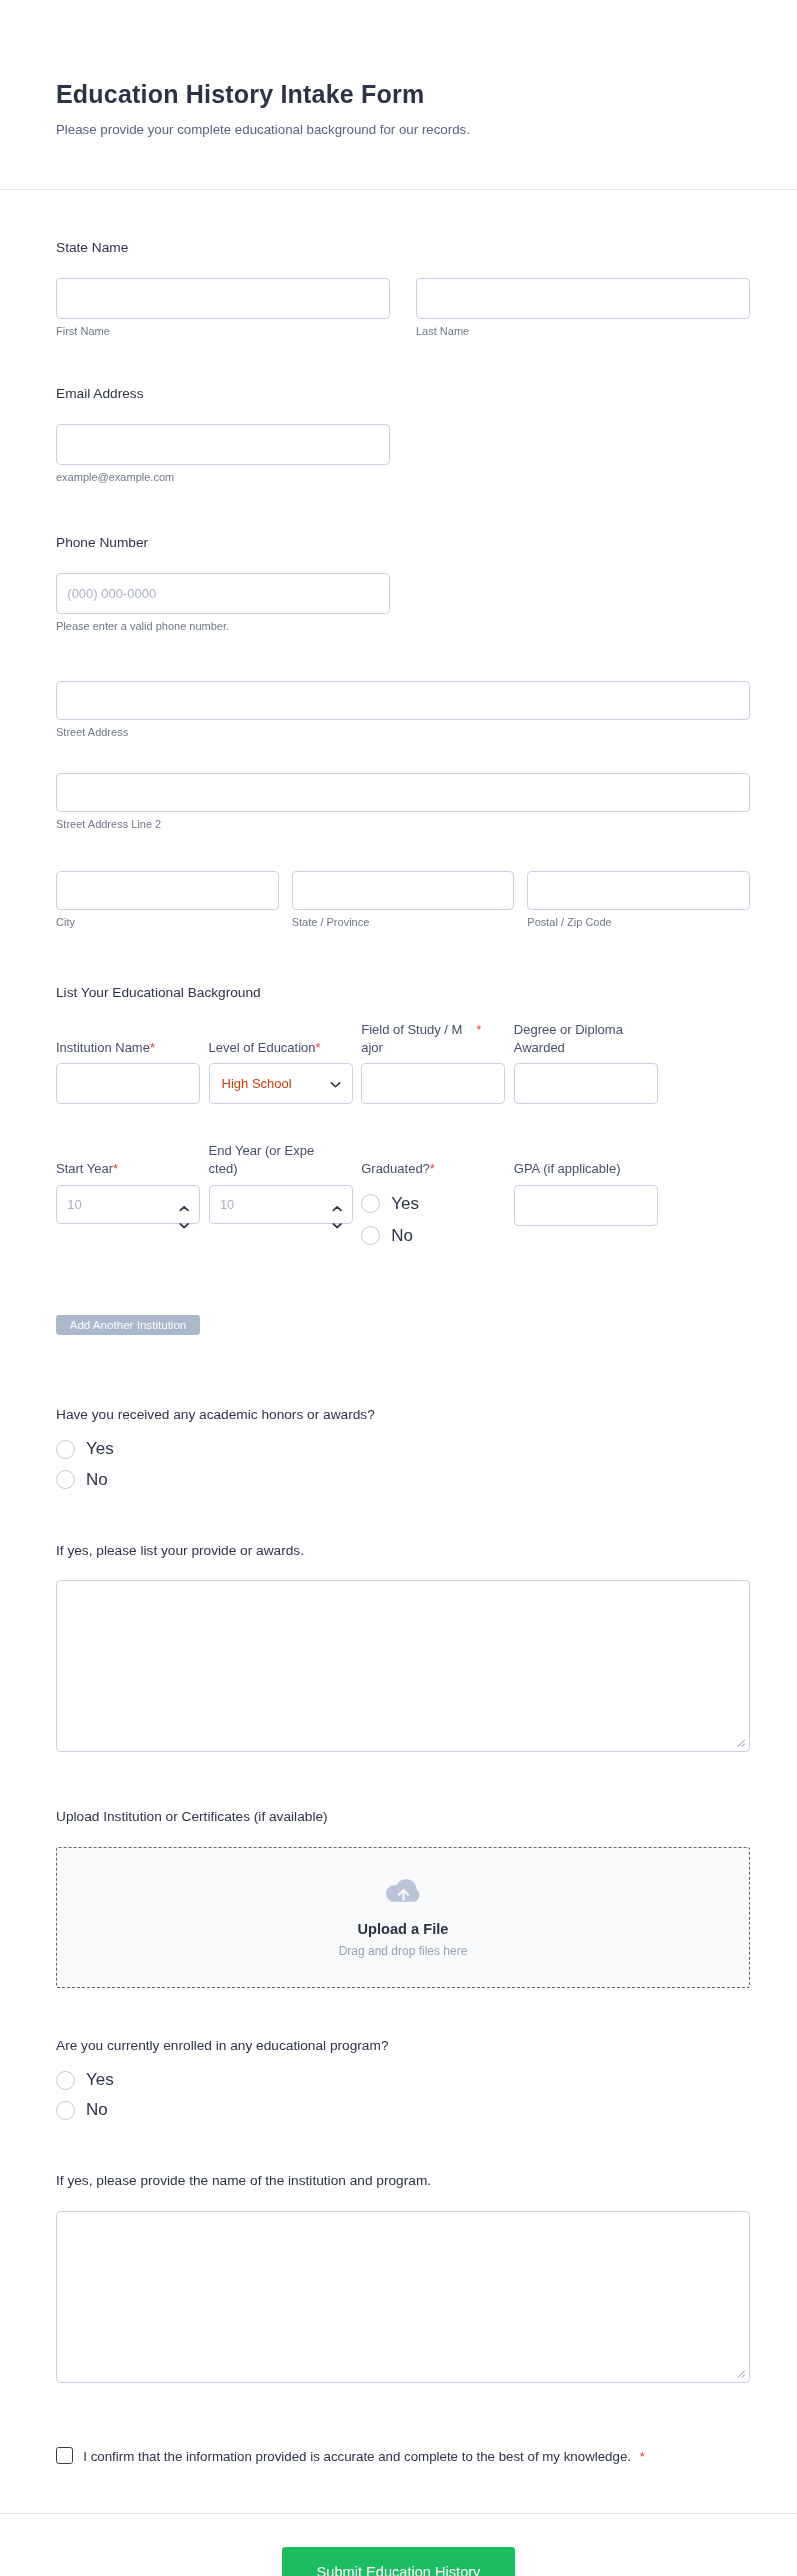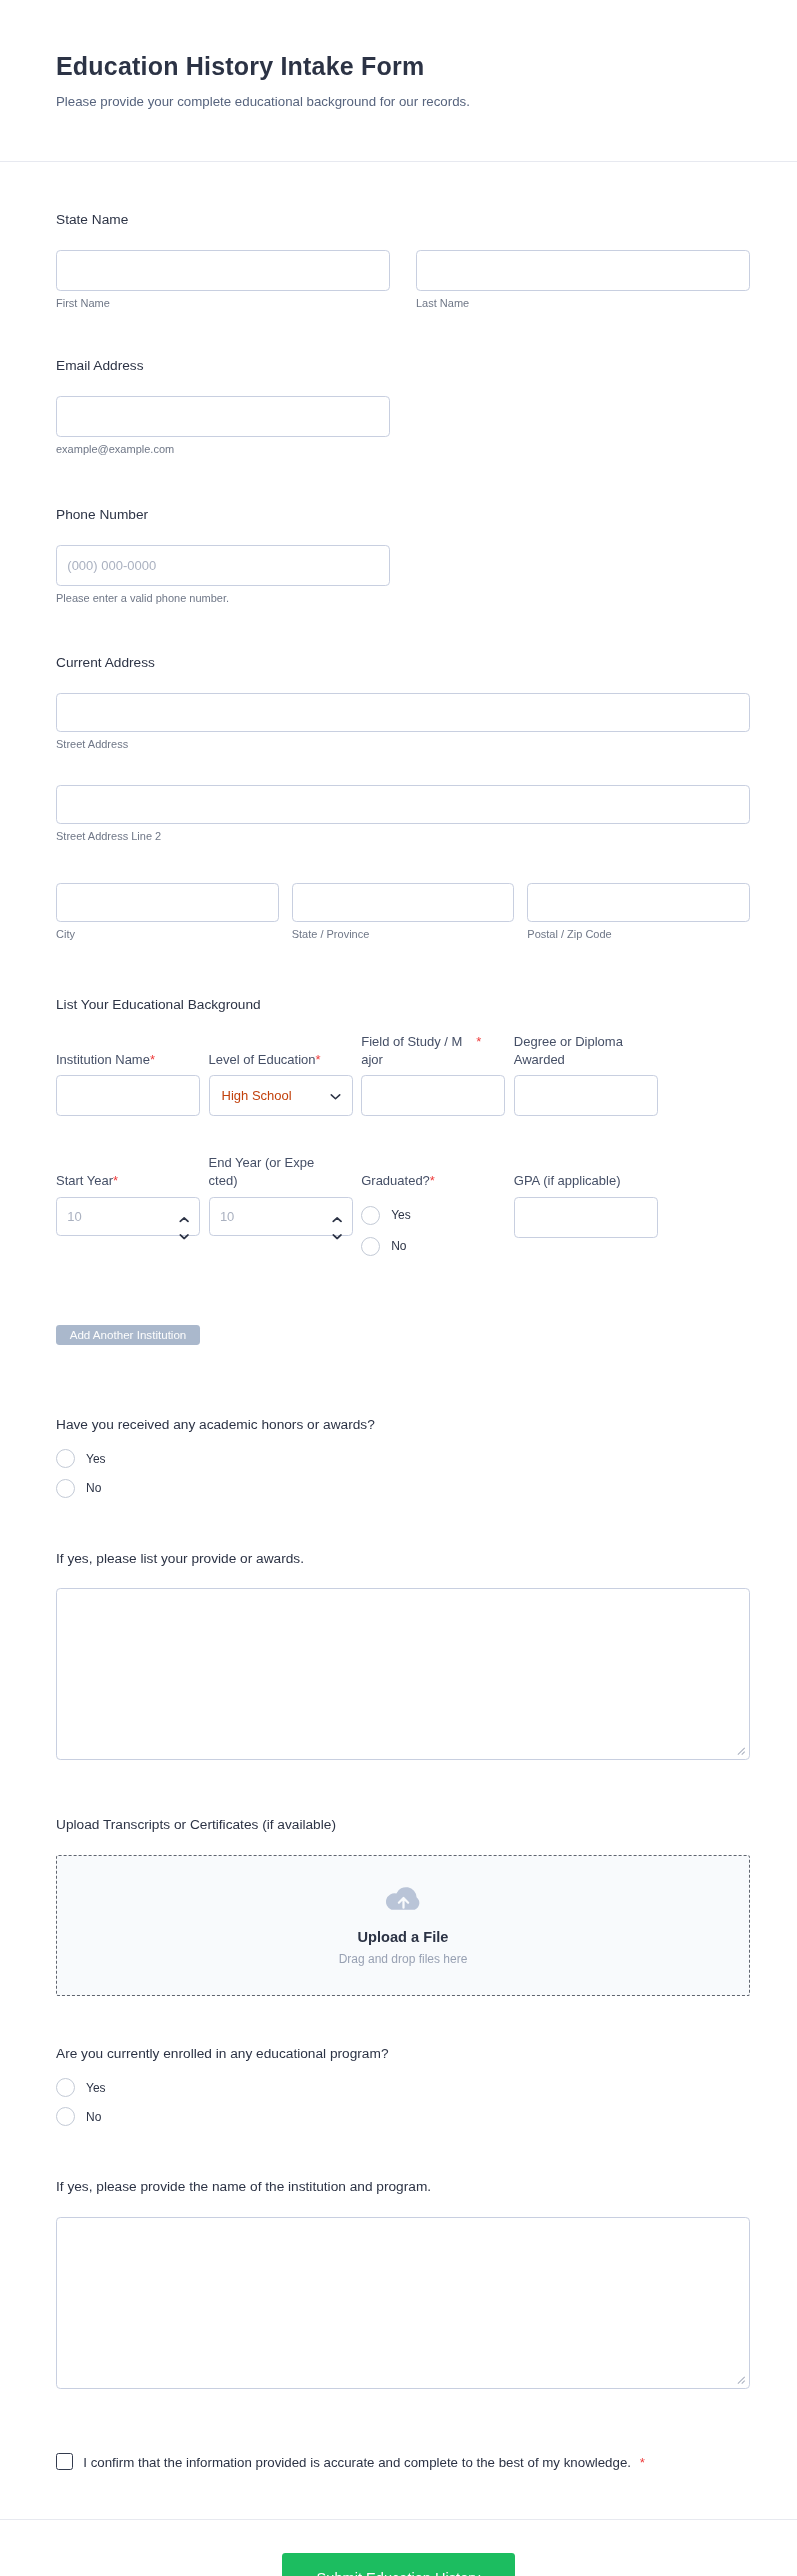--- a/index.html
+++ b/index.html
@@ -4,21 +4,21 @@
 <style>
   * { margin:0; padding:0; box-sizing:border-box; }
   html,body { background:#ffffff; }
   body {
     width:797px; min-height:2576px; margin:0 auto;
     font-family:"Liberation Sans", sans-serif;
     color:#2c3345;
   }
   .page { width:797px; }
   
-  .hdr { padding:50px 47px 0 56px; }
+  .hdr { padding:78px 47px 0 56px; }
   .title { font-size:25px; font-weight:700; color:#2c3345; line-height:33px; letter-spacing:0.2px; }
   .subtitle { margin-top:10.3px; font-size:13.3px; color:#57647e; line-height:17px; }
   .hdr-divider { margin-top:51px; border:none; border-top:0.9px solid #e7e9f0; width:100%; }
   
   .main { padding:0 47px 0 56px; }
   .q-label { font-size:13.7px; font-weight:500; color:#2c3345; line-height:19px; }
   .sub { font-size:11px; color:#6f7787; margin-top:6px; line-height:13.7px; }
   .inp {
     display:block; width:100%; height:41px; background:#fff;
     border:0.9px solid #c8cfe0; border-radius:4.3px;
@@ -51,21 +51,21 @@
   .sel-value { font-size:13px; color:#c2410c; }
   .sel-chevron { position:absolute; right:10.3px; top:50%; transform:translateY(-50%); }
   
   .spin-wrap { position:relative; width:144px; }
   .spin-wrap .inp { height:39px; padding-right:31px; }
   .spin-btns { position:absolute; right:10.3px; top:50%; transform:translateY(-50%);
     display:flex; flex-direction:column; gap:2.6px; cursor:pointer; }
   
   .radio-line { display:flex; align-items:center; cursor:pointer; }
   .radio-circle { width:19px; height:19px; border-radius:50%; border:0.9px solid #c3cad6; background:#fff; flex:0 0 auto; }
-  .radio-text { margin-left:11px; font-size:12px; color:#2c3345;text-align:center; }
+  .radio-text { margin-left:11px; font-size:17px; color:#2c3345;text-align:center; }
   .radio-stack > .radio-line + .radio-line { margin-top:10.3px; }
   .radio-stack { margin-top:15.4px; }
   .grad-stack .radio-line + .radio-line { margin-top:12px; }
   .grad-stack { padding-top:8.6px; }
   
   .add-btn { margin-top:69px; width:144px; height:20px; background:#aab8cc; border:none; border-radius:3.4px;
     color:#fdfdfd; font-size:11.6px; font-family:"Liberation Sans", sans-serif; cursor:pointer; }
   
   .ta-wrap { position:relative; margin-top:20.6px; }
   .ta { display:block; width:100%; height:172px; border:0.9px solid #c8cfe0; border-radius:4.3px;
@@ -129,21 +129,20 @@
       <div class="row2col mt17">
         <div>
           <input class="inp" type="text" placeholder="(000) 000-0000" style="">
           <div class="sub">Please enter a valid phone number.</div>
         </div>
         <div></div>
       </div>
     </div>
 
     <div class="sec">
-      <div class="q-label">Current Address</div>
       <input class="inp short mt17" type="text" style="">
       <div class="sub">Street Address</div>
       <input class="inp short" style="margin-top: 33px;" type="text">
       <div class="sub">Street Address Line 2</div>
       <div class="row3col" style="margin-top:39px;">
         <div>
           <input class="inp short" type="text" style="">
           <div class="sub">City</div>
         </div>
         <div>
@@ -278,21 +277,21 @@
         <textarea class="ta" style=""></textarea>
         <span class="ta-handle">
           <svg width="8.6" height="8.6" viewBox="0 0 10 10">
               <path d="M9 1 L1 9 M9 5.5 L5.5 9" stroke="#aab1c0" stroke-width="1.2"></path>
             </svg>
         </span>
       </div>
     </div>
 
     <div style="margin-top:55px;">
-      <div class="q-label">Upload Transcripts or Certificates (if available)</div>
+      <div class="q-label">Upload Institution or Certificates (if available)</div>
       <div class="upload-box">
         <span>
           <svg width="43" height="32" viewBox="0 0 50 37">
             <path d="M40.2 15.2 A12.3 12.3 0 0 0 16.7 10.8 A10 10 0 0 0 11 29.9 L38 29.9 A8.6 8.6 0 0 0 40.2 15.2 Z" fill="#b9c4d7"></path>
             <path d="M25 27.5 V16.5 M19.6 21.6 L25 16.2 L30.4 21.6" stroke="#f8fafc" stroke-width="2.6" fill="none" stroke-linecap="round" stroke-linejoin="round"></path>
           </svg>
         </span>
         <div class="upload-title">Upload a File</div>
         <div class="upload-hint">Drag and drop files here</div>
       </div>

